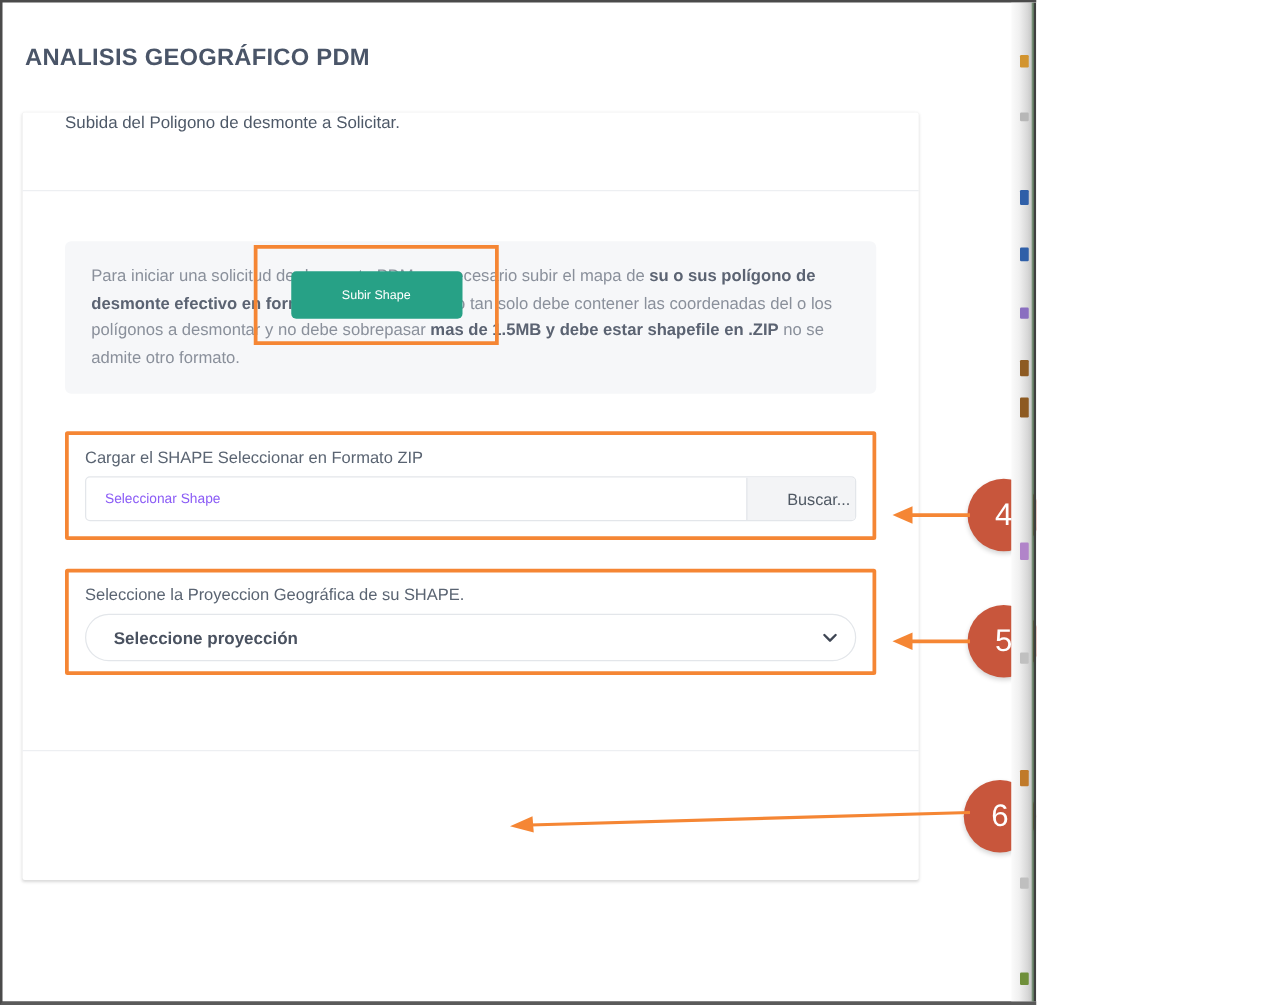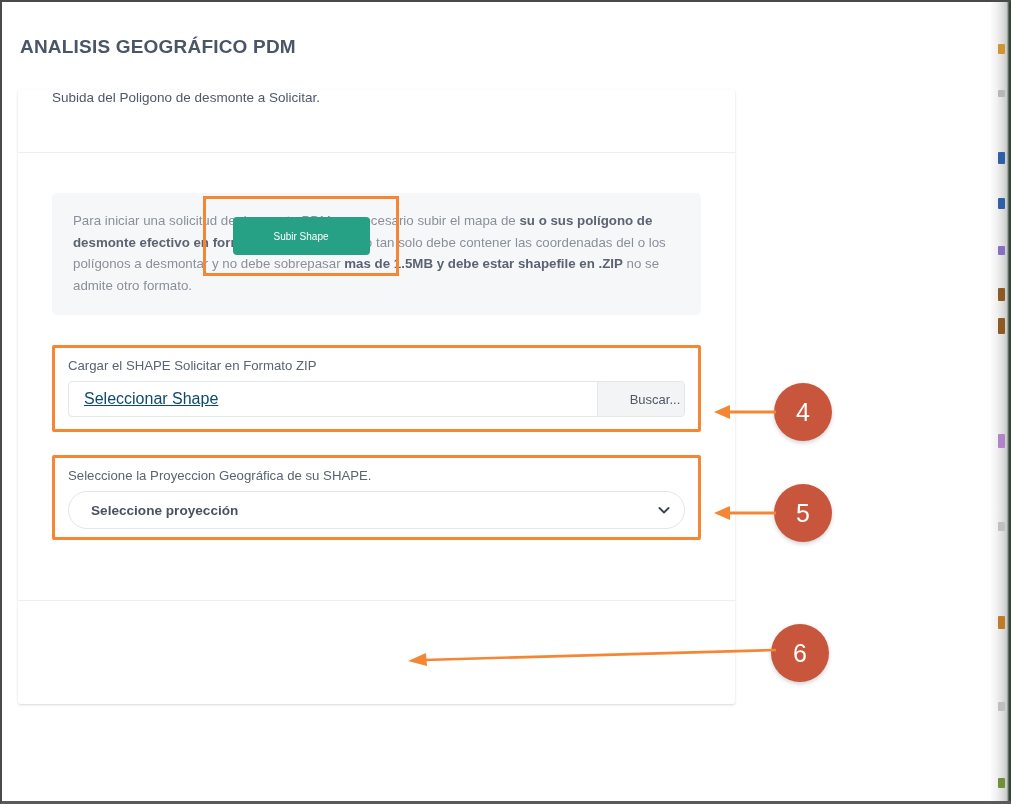--- a/index.html
+++ b/index.html
@@ -13,21 +13,21 @@
   body {
     font-family: "Liberation Sans", sans-serif;
     background: #ffffff;
     position: relative;
   }
 
   
   #screen {
     position: absolute;
     top: 0; left: 0;
-    width: 1011px;
+    width: 829px;
     height: 804px;
     background: #ffffff;
     border-top: 2px solid #4a4a4a;
     border-left: 2px solid #4a4a4a;
     border-bottom: 3px solid #5a5a5a;
     overflow: hidden;
   }
 
   
   #right-sliver {
@@ -124,23 +124,22 @@
     border: 1px solid #e3e6ea;
     border-radius: 4px;
     overflow: hidden;
     background: #fff;
   }
   .file-text {
     flex: 1;
     display: flex;
     align-items: center;
     padding-left: 15px;
-    font-size: 16px;
-    color: #0c4a6e;
-    text-decoration: underline;
+    font-size: 11px;
+    color: #8b5cf6;
   }
   .file-btn {
     width: 87px;
     background: #f3f4f6;
     border-left: 1px solid #e3e6ea;
     display: flex;
     align-items: center;
     justify-content: center;
     font-size: 13px;
     color: #4f5863;
@@ -241,21 +240,21 @@
       <span id="card-header-title">Subida del Poligono de desmonte a Solicitar.</span>
     </div>
 
     <div id="card-body">
 
       <div id="info-panel">
         <span>Para iniciar una solicitud de desmonte PDM, es necesario subir el mapa de </span><b>su o sus polígono de desmonte efectivo en formato shp</b><span> , este archivo tan solo debe contener las coordenadas del o los polígonos a desmontar y no debe sobrepasar </span><b>mas de 1.5MB y debe estar shapefile en .ZIP</b><span> no se admite otro formato.</span>
       </div>
 
       <div id="field-upload-wrap" class="hl-box">
-        <label class="field-label">Cargar el SHAPE Solicitar en Formato ZIP</label>
+        <label class="field-label">Cargar el SHAPE Seleccionar en Formato ZIP</label>
         <div class="file-group">
           <div class="file-text">Seleccionar Shape</div>
           <div class="file-btn">Buscar...</div>
         </div>
       </div>
 
       <div id="field-proj-wrap" class="hl-box">
         <label class="field-label">Seleccione la Proyeccion Geográfica de su SHAPE.</label>
         <div class="select-box">
           <span>Seleccione proyección</span>

